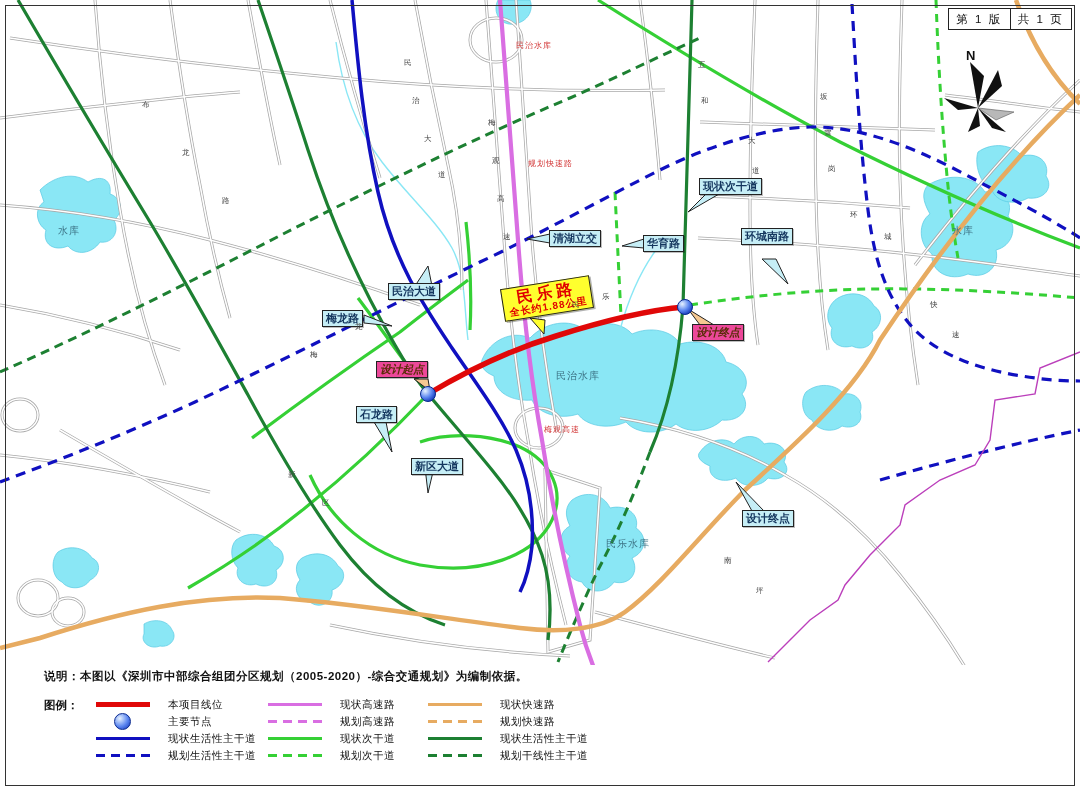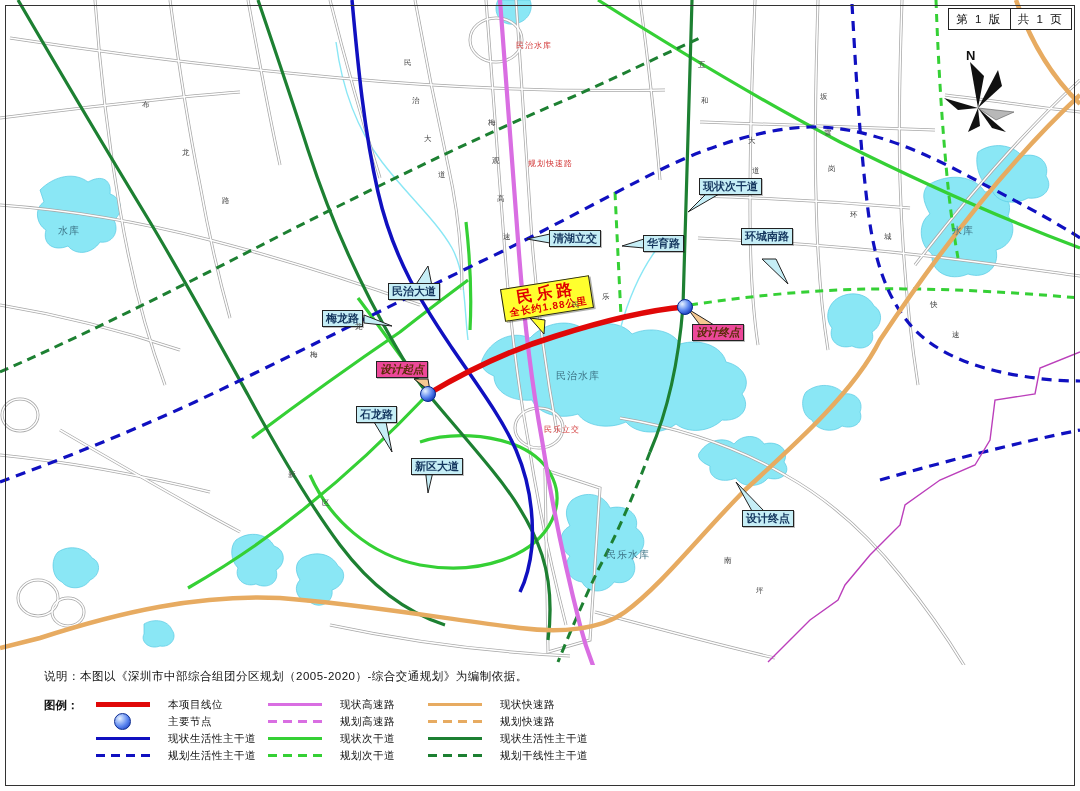--- a/index.html
+++ b/index.html
@@ -20,21 +20,21 @@
   .wlabel{position:absolute;font-size:10px;color:#3d7486;white-space:nowrap;letter-spacing:1px;}
   .tch{position:absolute;font-size:7.5px;color:#444;}
   
   .tblock{position:absolute;left:948px;top:8px;width:122px;height:20px;display:flex;
           border:1.2px solid #222;background:#fff;}
   .tblock .cell{flex:1;display:flex;align-items:center;justify-content:center;
                 font-size:11.5px;color:#111;letter-spacing:2px;}
   .tblock .cell+.cell{border-left:1.2px solid #222;}
   .nlabel{position:absolute;left:966px;top:48px;font-size:13px;font-weight:bold;color:#111;}
   
-  .note{position:absolute;left:44px;top:669px;font-size:11.5px;font-weight:normal;color:#111;letter-spacing:.5px;text-align:right;}
+  .note{position:absolute;left:44px;top:669px;font-size:11.5px;font-weight:bold;color:#111;letter-spacing:.5px;text-align:right;}
   .legtitle{position:absolute;left:44px;top:698px;font-size:11.5px;font-weight:bold;color:#111;}
   .lcol{position:absolute;top:698px;display:flex;flex-direction:column;gap:4px;}
   .lrow{display:flex;align-items:center;height:13px;}
   .swwrap{width:62px;display:flex;align-items:center;justify-content:flex-start;}
   .sw{width:54px;height:3px;}
   .sw.thick{height:5px;}
   .lbl{font-size:10.5px;color:#111;margin-left:10px;white-space:nowrap;letter-spacing:.5px;}
   .line-red{background:#e00808;}
   .line-blue{background:#1010c0;}
   .dash-blue{background:repeating-linear-gradient(90deg,#1010c0 0 9px,transparent 9px 15px);}
@@ -209,24 +209,24 @@
   <div class="co tan" style="left:376px;top:361px">设计起点</div>
   <div class="co tan" style="left:692px;top:324px">设计终点</div>
 
   <div class="co yellow" style="left:502px;top:282px">
     <div class="t1">民乐路</div>
     <div class="t2">全长约1.88公里</div>
   </div>
 
   <div class="redtag" style="left:516px;top:40px">民治水库</div>
   <div class="redtag" style="left:528px;top:158px">规划快速路</div>
-  <div class="redtag" style="left:544px;top:424px">民乐立交</div>
+  <div class="redtag" style="left:544px;top:424px">梅观高速</div>
 
   <div class="wlabel" style="left:556px;top:369px">民治水库</div>
-  <div class="wlabel" style="left:606px;top:548px">民乐水库</div>
+  <div class="wlabel" style="left:606px;top:537px">民乐水库</div>
   <div class="wlabel" style="left:58px;top:224px">水库</div>
   <div class="wlabel" style="left:952px;top:224px">水库</div>
 
   <div id="scatter">
       <span class="tch" style="left: 404px; top: 58px;">民</span>
       <span class="tch" style="left: 412px; top: 96px;">治</span>
       <span class="tch" style="left: 424px; top: 134px;">大</span>
       <span class="tch" style="left: 438px; top: 170px;">道</span>
       <span class="tch" style="left: 488px; top: 118px;">梅</span>
       <span class="tch" style="left: 492px; top: 156px;">观</span>

